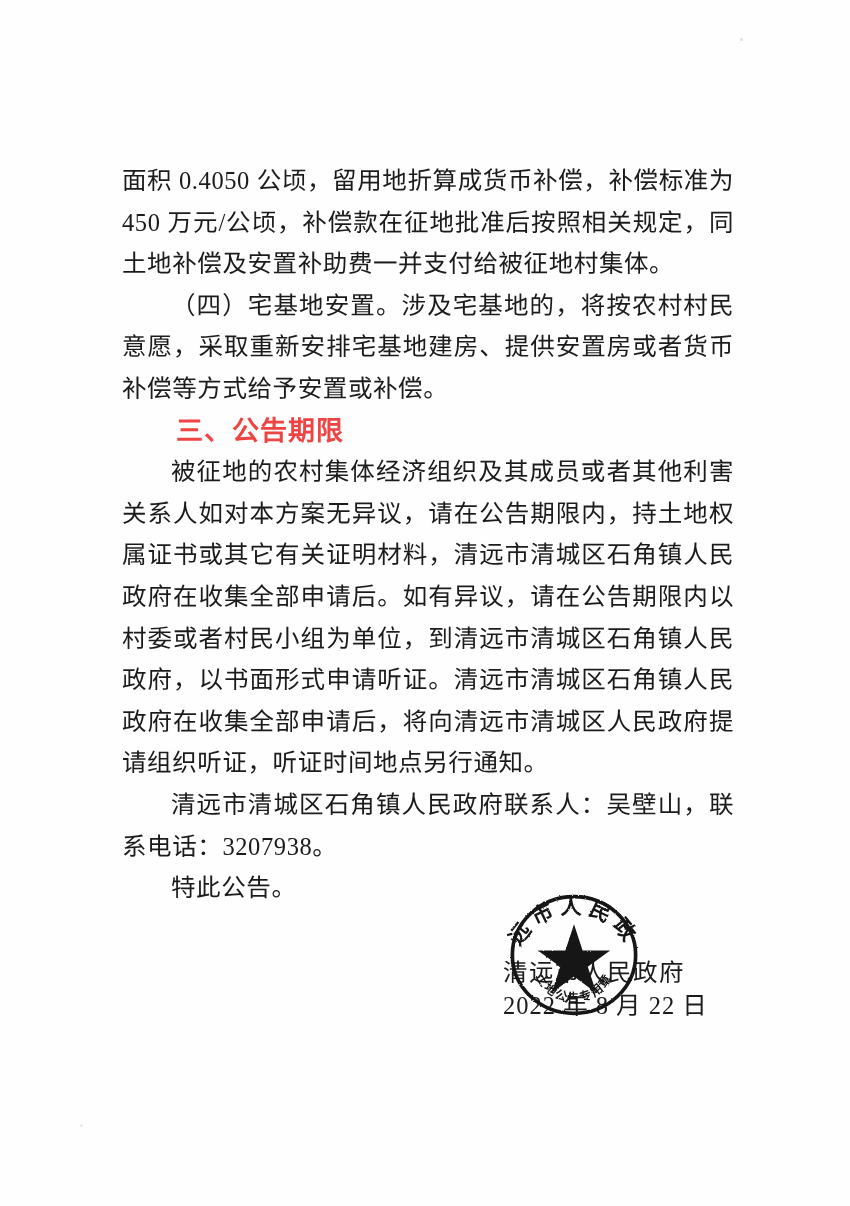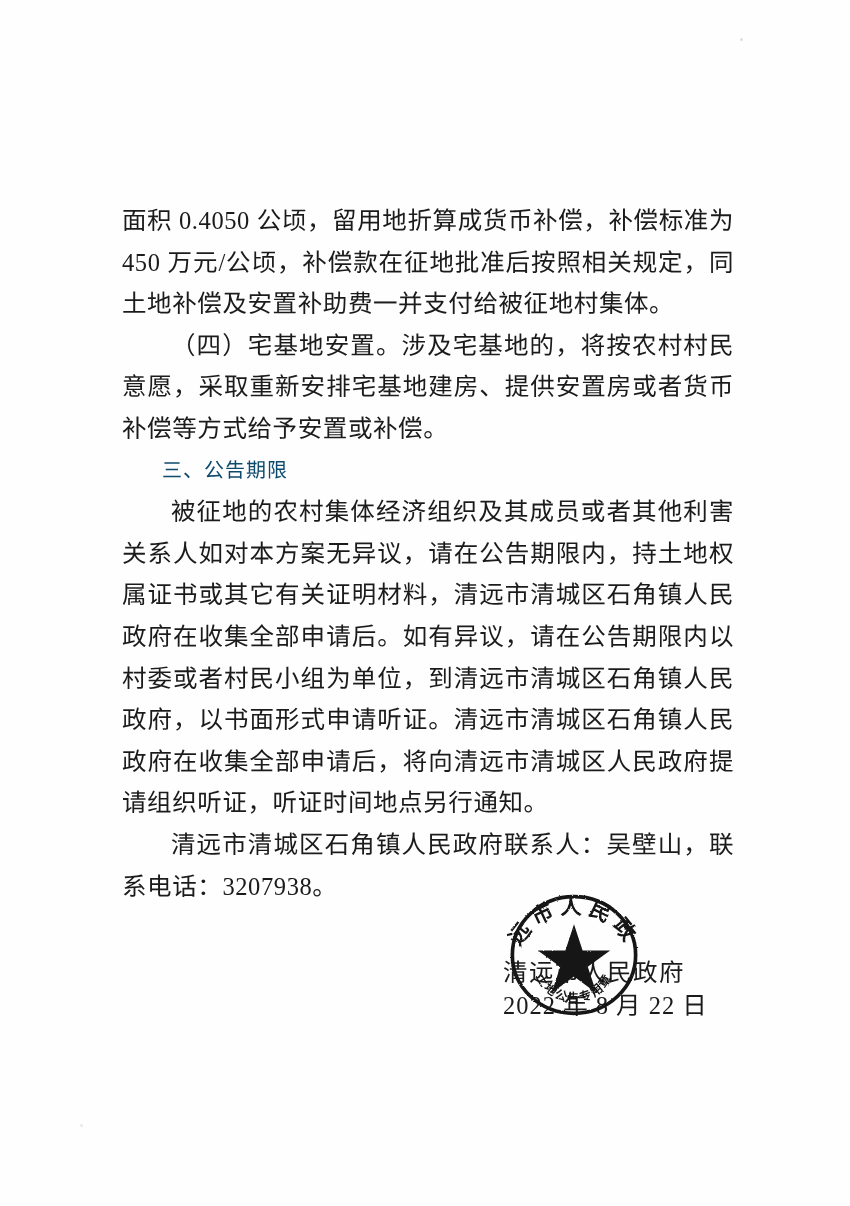--- a/index.html
+++ b/index.html
@@ -42,30 +42,30 @@
     line-height: 41.6px;
     color: #1b1b1b;
     letter-spacing: 0.6px;
     text-align: justify;
     text-justify: inter-character;
     margin: 0;
     font-family: "Liberation Serif", "DejaVu Serif", serif;
     font-weight: 400;
   }
   .para.indent { text-indent: 2em; }
-  .para.cont   { text-indent: 0; margin-top: 40px; }
+  .para.cont   { text-indent: 0; }
 
   .heading {
-    font-size: 20px;
+    font-size: 27px;
     line-height: 41.6px;
-    color: #0c4a6e;
+    color: #ef4444;
     margin: 0;
     text-indent: 2em;
     font-family: "DejaVu Sans", "Liberation Sans", sans-serif;
-    font-weight: 400;
+    font-weight: 700;
     letter-spacing: 1px;
   }
   .spacer-md { height: 40px; }
 
   
   .sign-block {
     position: absolute;
     left: 503px;
     top: 956px;
     width: 230px;
@@ -113,20 +113,21 @@
     <p class="para indent">（四）宅基地安置。涉及宅基地的，将按农村村民意愿，采取重新安排宅基地建房、提供安置房或者货币补偿等方式给予安置或补偿。</p>
 
     <h2 class="heading">三、公告期限</h2>
 
 
 
     <p class="para indent">被征地的农村集体经济组织及其成员或者其他利害关系人如对本方案无异议，请在公告期限内，持土地权属证书或其它有关证明材料，清远市清城区石角镇人民政府在收集全部申请后。如有异议，请在公告期限内以村委或者村民小组为单位，到清远市清城区石角镇人民政府，以书面形式申请听证。清远市清城区石角镇人民政府在收集全部申请后，将向清远市清城区人民政府提请组织听证，听证时间地点另行通知。</p>
 
     <p class="para indent">清远市清城区石角镇人民政府联系人：吴壁山，联系电话：3207938。</p>
 
+    <p class="para indent">特此公告。</p>
 
     <div class="spacer-md"></div>
 
   </div>
 
   <div class="sign-block">
     <div class="sign-line">清远市人民政府</div>
     <div class="sign-date">2022 年 8 月 22 日</div>
   </div>
 

